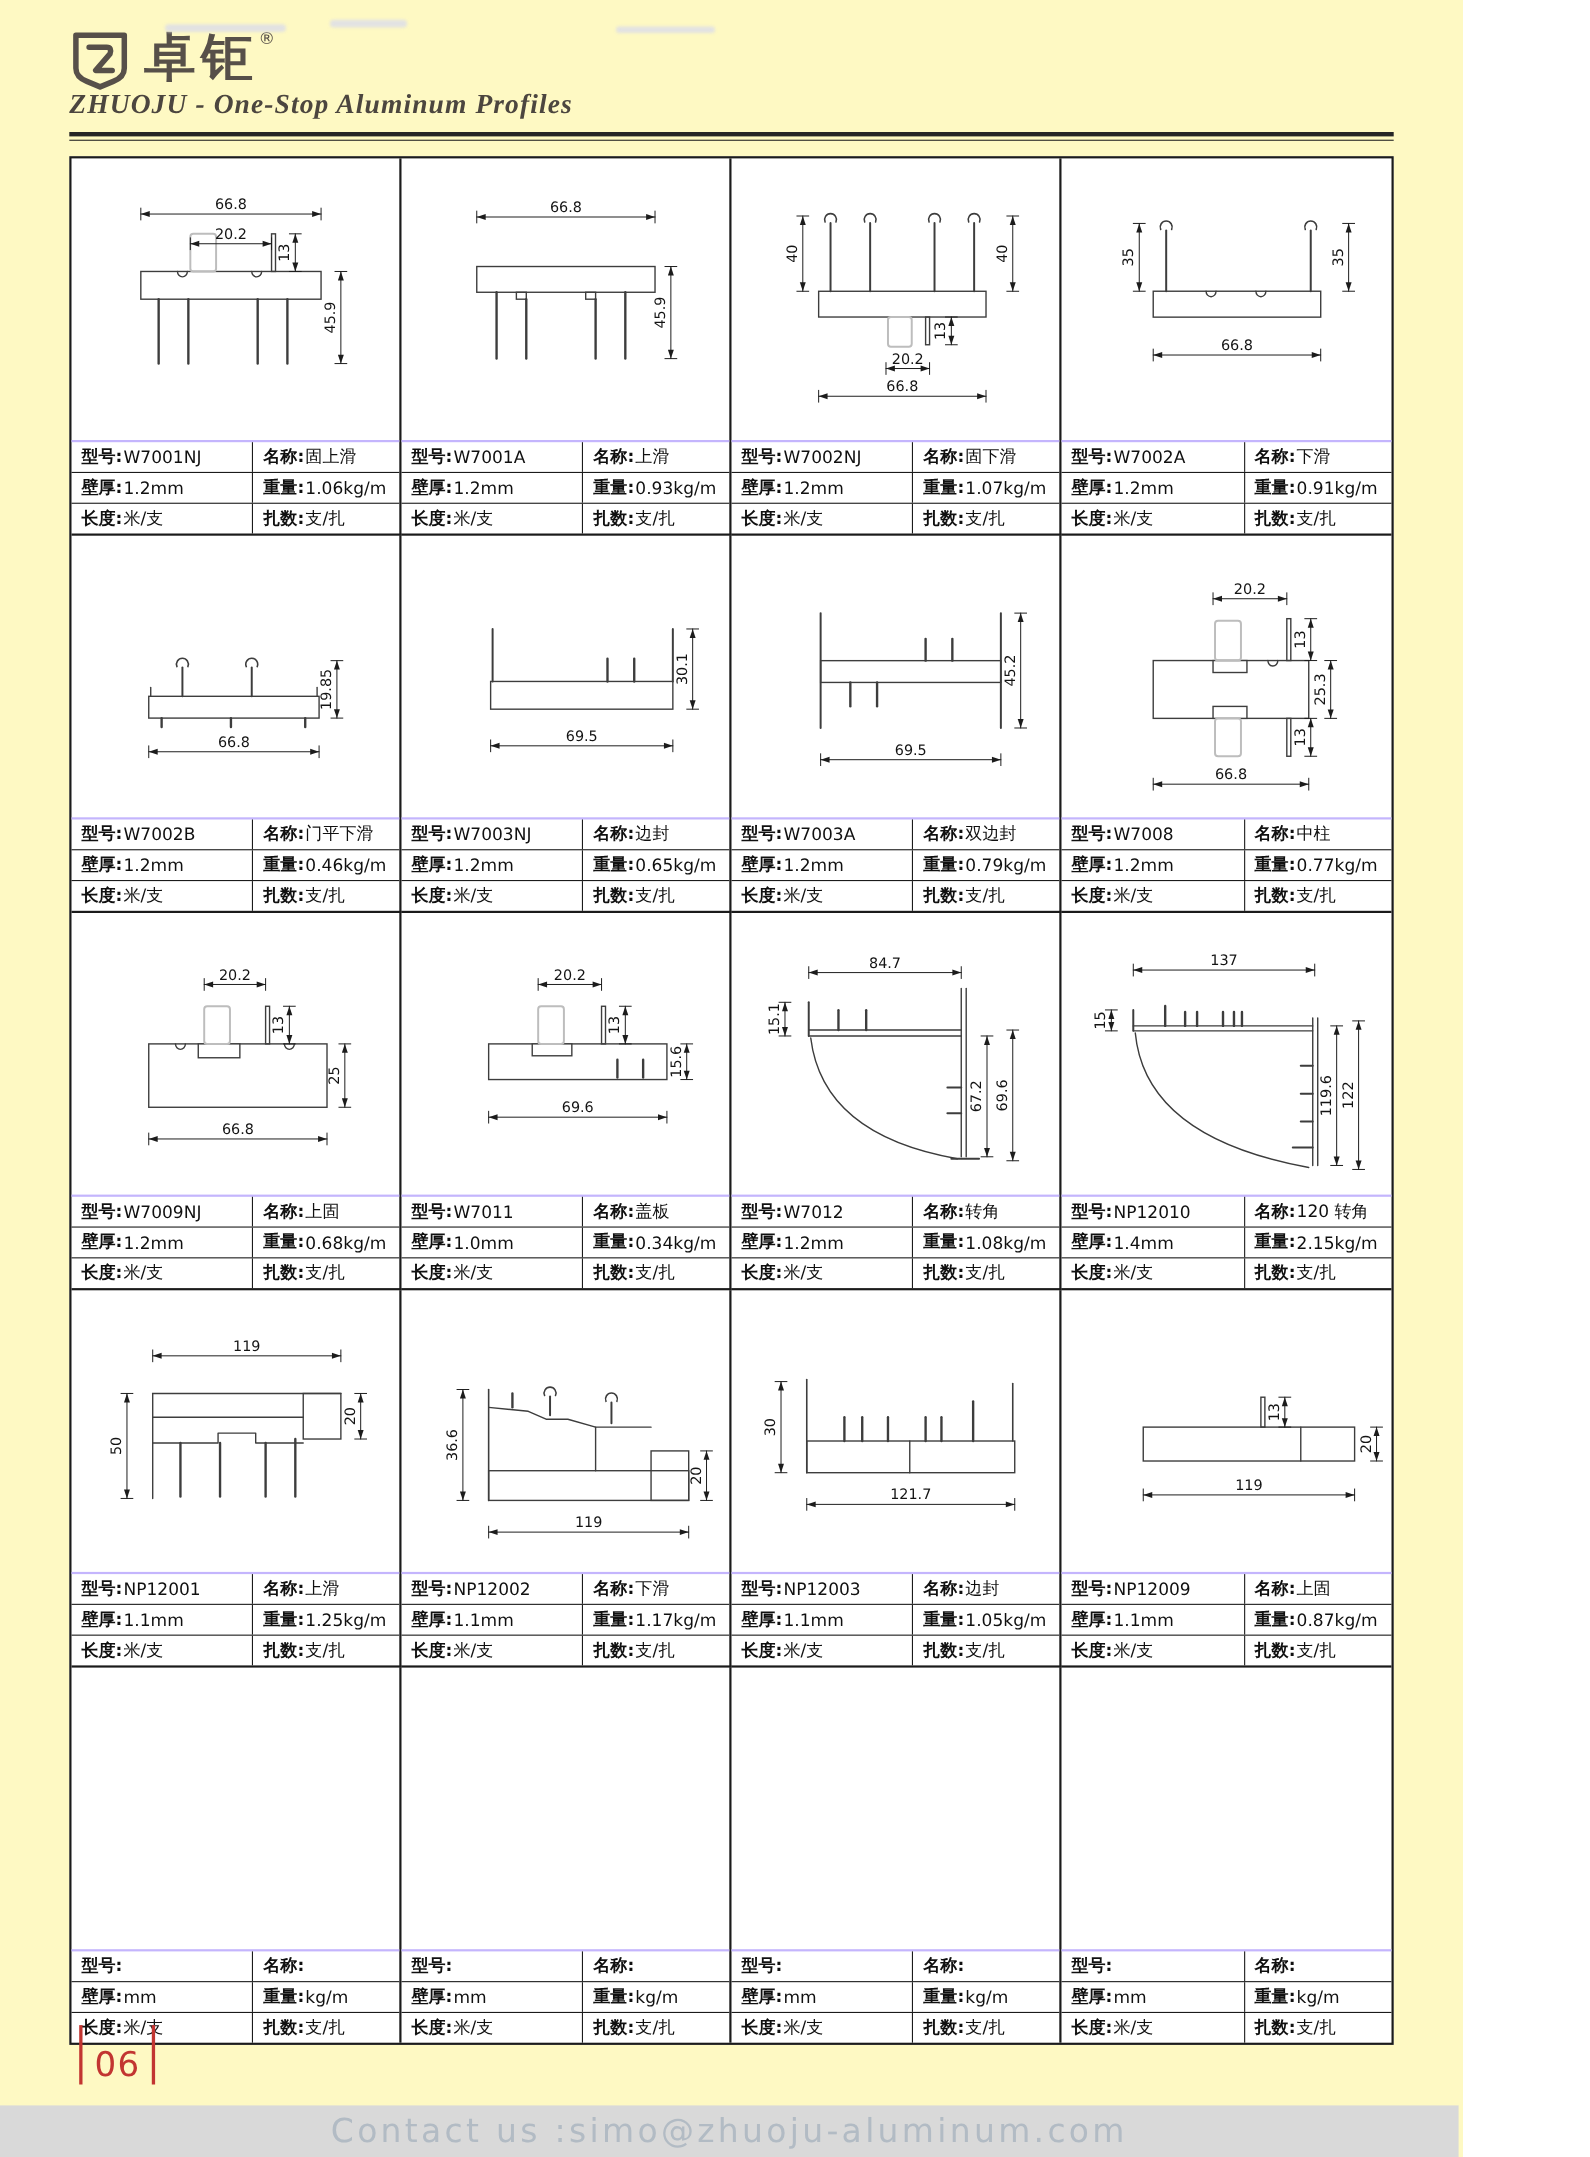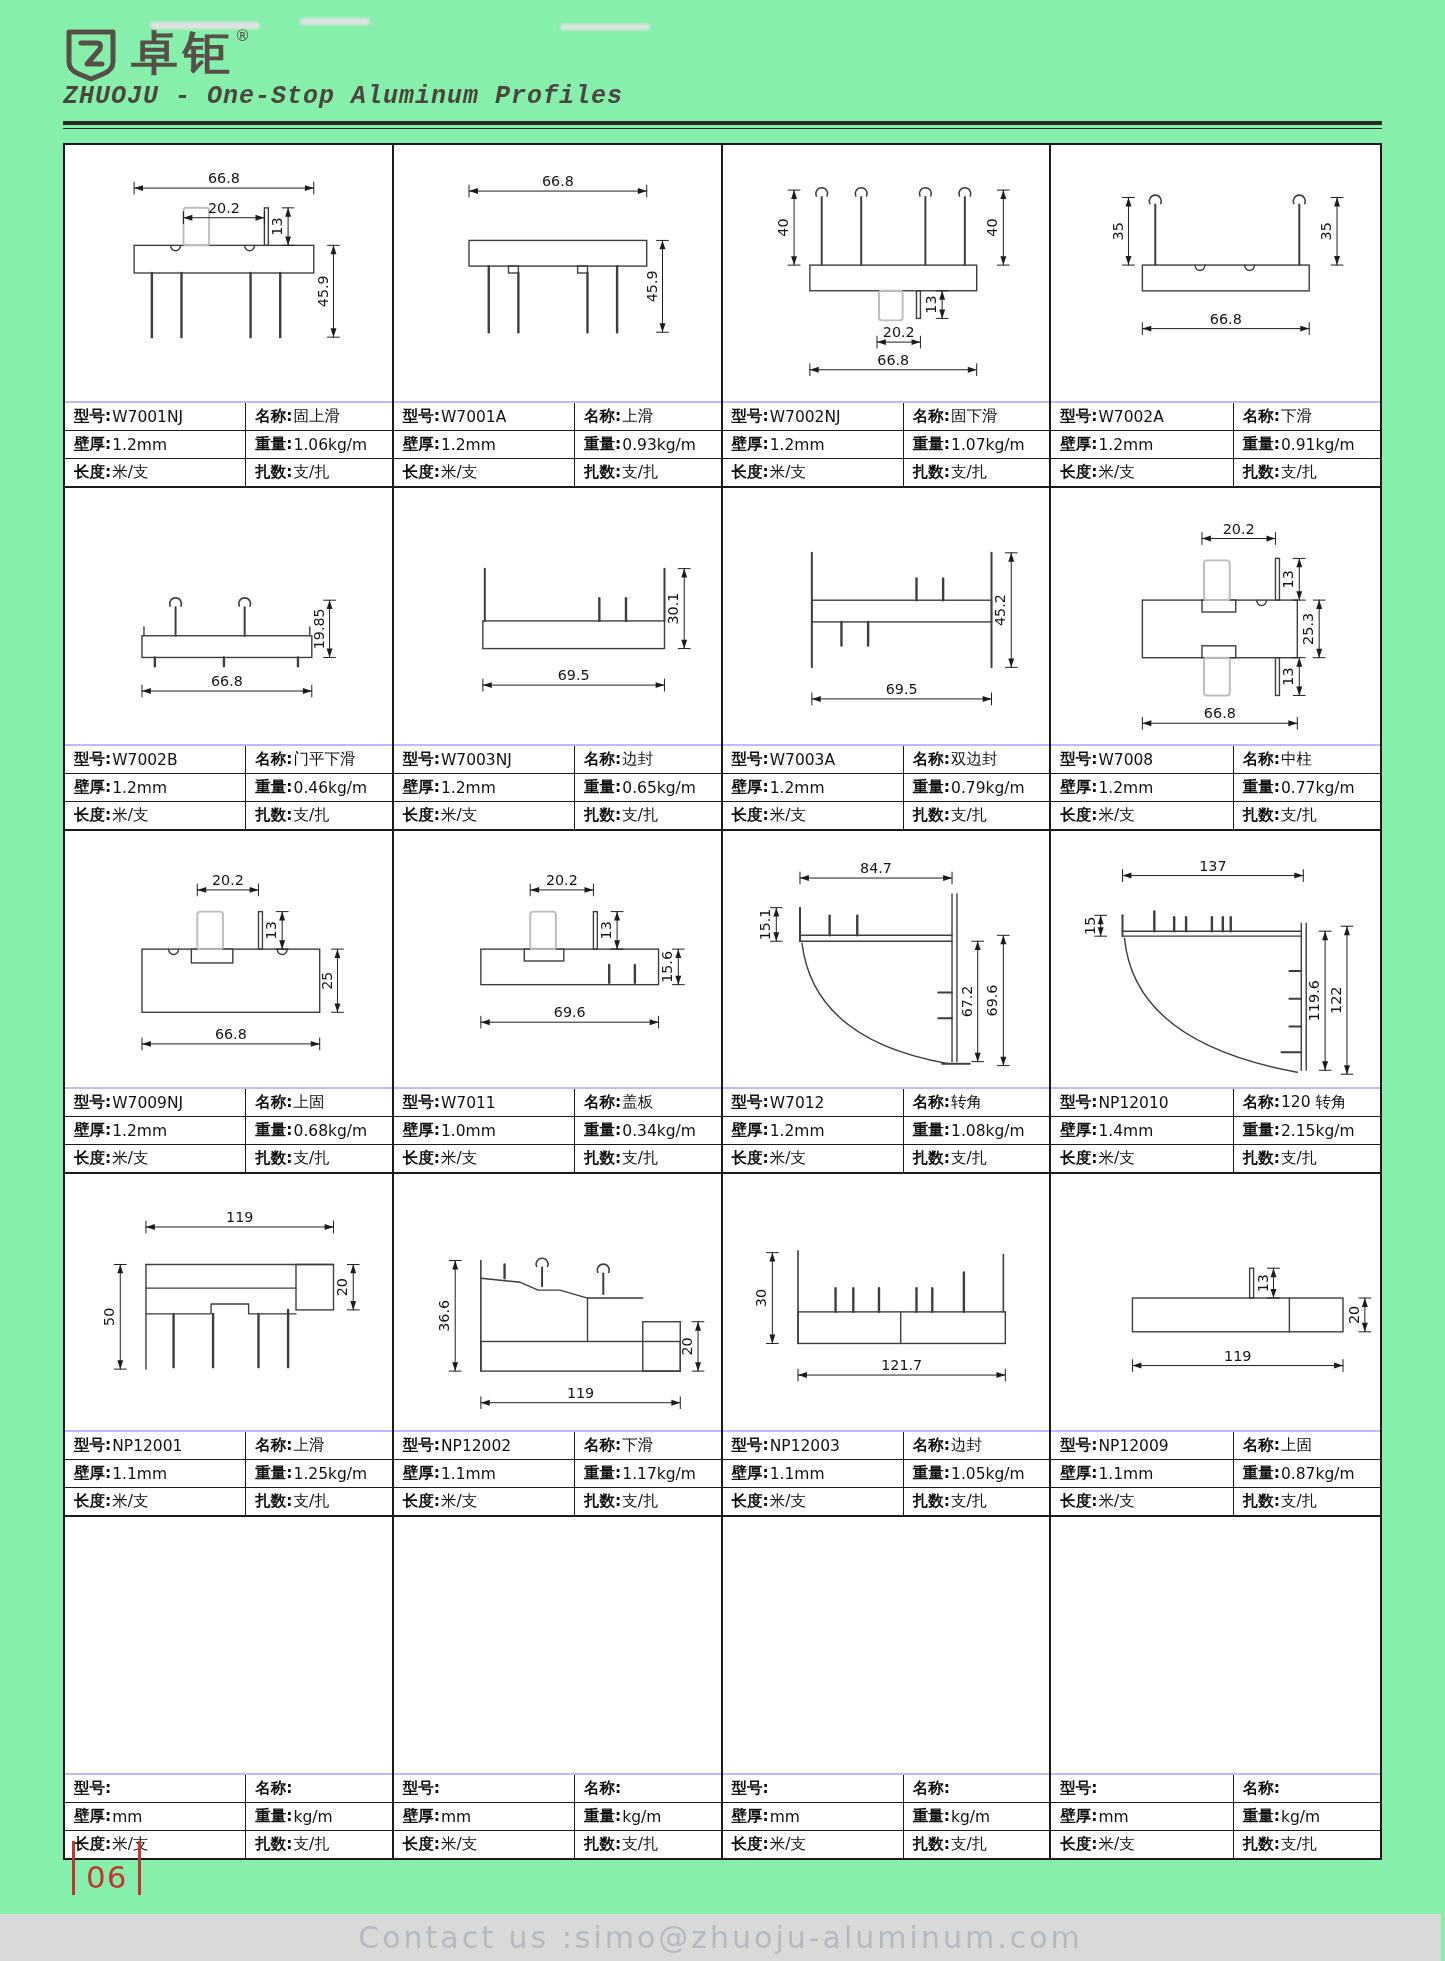--- a/index.html
+++ b/index.html
@@ -1,29 +1,29 @@
 <!DOCTYPE html>
 <html style="--accent: #c23531; --line: #262626; --barbg: #d9d9d9; --bartx: #b2bbc4;"><head>
 <meta charset="utf-8">
 <style>
   *{box-sizing:border-box;margin:0;padding:0}
   html,body{background:#fff}
   body{width:1445px;font-family:"DejaVu Sans","Liberation Sans",sans-serif}
-  .page{position:relative;width:1445px;height:1961px;background:#86efac;overflow:hidden}
+  .page{position:relative;width:1330px;height:1961px;background:#fef9c3;overflow:hidden}
 
   
   .artifact{position:absolute;background:#e2e2e2;border-radius:6px;filter:blur(1.5px)}
 
   
   .header{padding:26px 63px 0}
   .brand{display:flex;align-items:flex-start;gap:12px}
   .logo-ic{width:56px;height:56px;flex:0 0 auto}
   .logo-txt{font-size:47px;font-weight:bold;color:#575049;letter-spacing:5px;line-height:1.15}
   .reg{font-size:15px;color:#575049;vertical-align:28px;font-weight:normal}
-  .tagline{font-family:Liberation Mono, monospace;font-style:italic;font-size:25px;font-weight:bold;color:#4c463f;margin:0 0 10px;letter-spacing:1px}
+  .tagline{font-family:Liberation Serif, serif;font-style:italic;font-size:25px;font-weight:bold;color:#4c463f;margin:0 0 10px;letter-spacing:1px}
   .rule{border-top:4px solid var(--line,#262626);border-bottom:1.5px solid var(--line,#262626);height:8px;margin-top:2px}
 
   
   .grid{margin:14px 63px 0;border:2px solid #1b1b1b;display:grid;grid-template-columns:repeat(4,1fr);background:#fff}
   .pcell{border-right:2px solid #1b1b1b;border-bottom:2px solid #1b1b1b;display:flex;flex-direction:column}
   .pcell:nth-child(4n){border-right:none}
   .pcell:nth-child(n+17){border-bottom:none}
   .draw{height:256px;position:relative}
   .draw svg{display:block}
   .spec{border-top:2px solid #c4b5fd}

